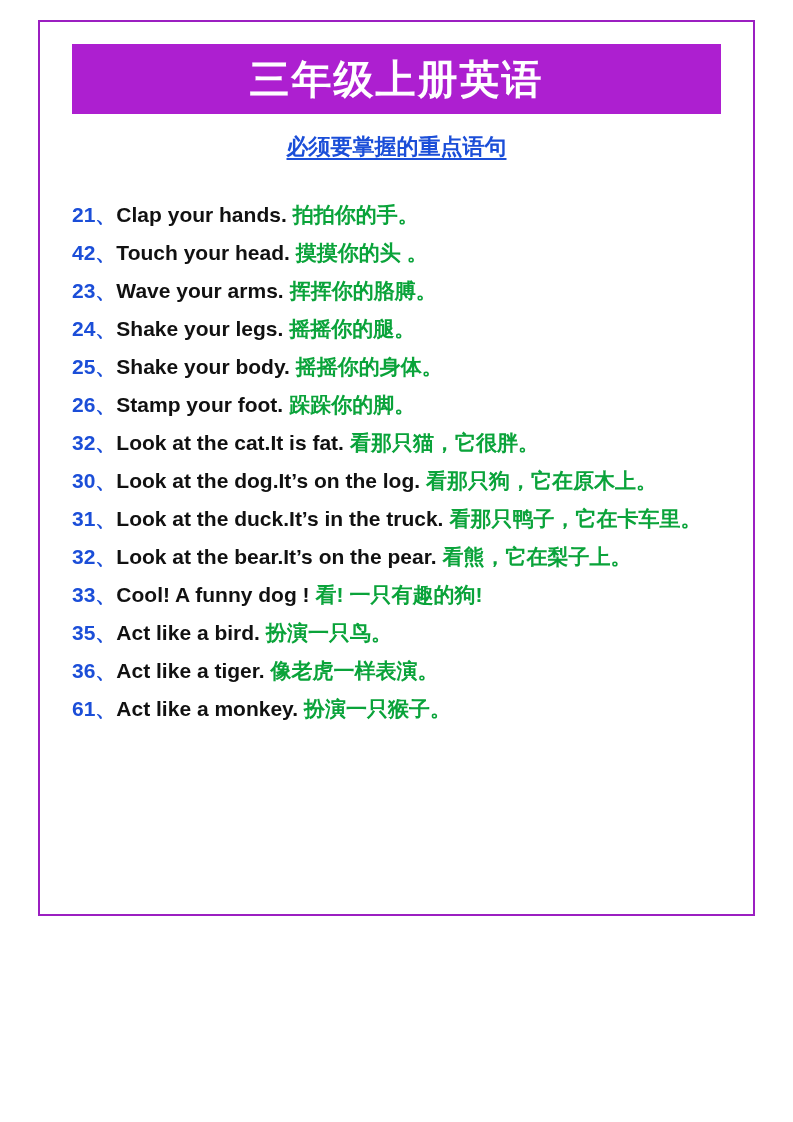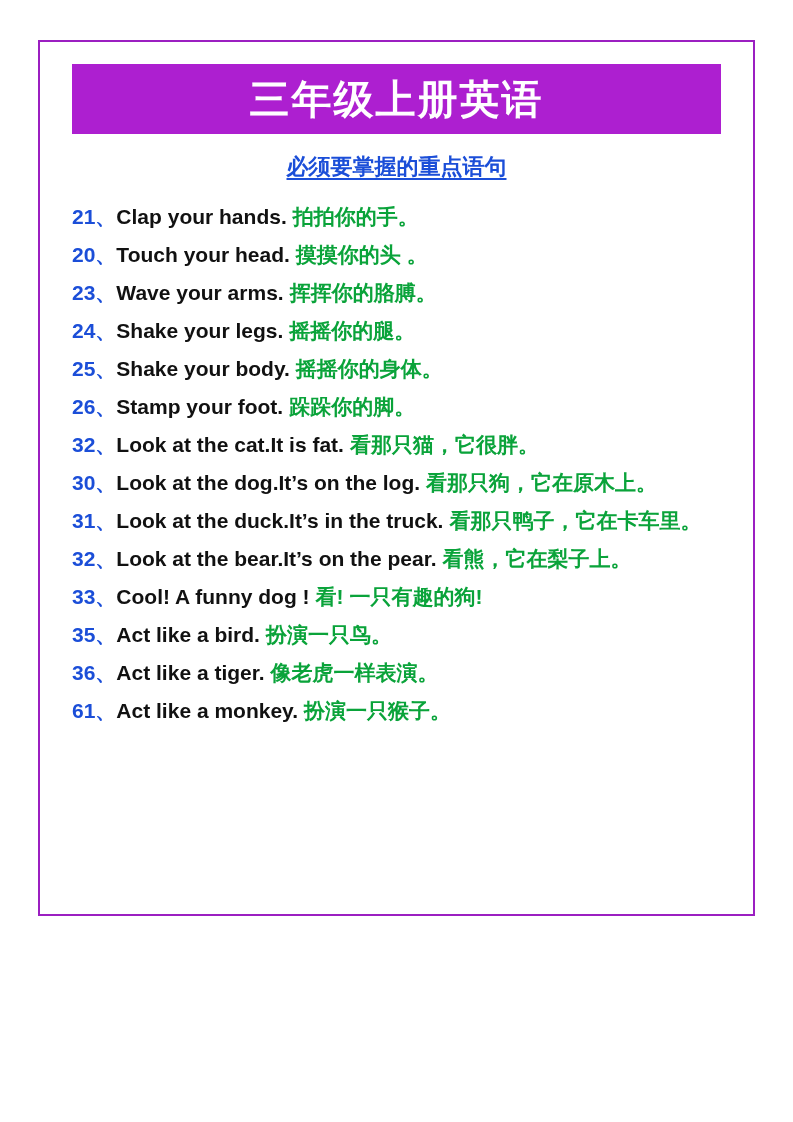--- a/index.html
+++ b/index.html
@@ -11,21 +11,21 @@
     width: 793px;
     height: 1122px;
     font-family: "Liberation Sans", sans-serif;
     -webkit-font-smoothing: antialiased;
   }
   .page {
     position: relative;
     width: 793px;
     height: 946px;
     box-sizing: border-box;
-    padding: 40px 38px 30px 38px;
+    padding: 20px 38px 30px 38px;
   }
   .frame {
     position: relative;
     box-sizing: border-box;
     width: 100%;
     height: 100%;
     border: 2px solid #9b1fc1;
     padding: 22px 24px 18px 24px;
   }
   .title-band {
@@ -49,21 +49,21 @@
     margin-bottom: 14px;
   }
   .subtitle .subtitle-text {
     color: #1b4ed8;
     font-size: 22px;
     font-weight: 700;
     text-decoration: underline;
     text-underline-offset: 4px;
   }
   .lines {
-    margin-top: 24px;
+    margin-top: 42px;
     padding: 0 6px 0 8px;
   }
   .line {
     font-size: 21px;
     font-weight: 700;
     line-height: 1.0;
     margin-bottom: 17px;
     word-break: break-word;
   }
   .num {
@@ -89,21 +89,21 @@
     <div class="title-band">
       <span class="title-text">三年级上册英语</span>
     </div>
 
     <div class="subtitle">
       <span class="subtitle-text">必须要掌握的重点语句</span>
     </div>
 
     <div class="lines">
         <div class="line"><span class="num">21、</span><span class="en">Clap your hands.</span><span class="sp"></span><span class="cn">拍拍你的手。</span></div>
-        <div class="line"><span class="num">20、</span><span class="en">Touch your head.</span><span class="sp"></span><span class="cn">摸摸你的头 。</span></div>
+        <div class="line"><span class="num">42、</span><span class="en">Touch your head.</span><span class="sp"></span><span class="cn">摸摸你的头 。</span></div>
         <div class="line"><span class="num">23、</span><span class="en">Wave your arms.</span><span class="sp"></span><span class="cn">挥挥你的胳膊。</span></div>
         <div class="line"><span class="num">24、</span><span class="en">Shake your legs.</span><span class="sp"></span><span class="cn">摇摇你的腿。</span></div>
         <div class="line"><span class="num">25、</span><span class="en">Shake your body.</span><span class="sp"></span><span class="cn">摇摇你的身体。</span></div>
         <div class="line"><span class="num">26、</span><span class="en">Stamp your foot.</span><span class="sp"></span><span class="cn">跺跺你的脚。</span></div>
         <div class="line"><span class="num">32、</span><span class="en">Look at the cat.It is fat.</span><span class="sp"></span><span class="cn">看那只猫，它很胖。</span></div>
         <div class="line"><span class="num">30、</span><span class="en">Look at the dog.It’s on the log.</span><span class="sp"></span><span class="cn">看那只狗，它在原木上。</span></div>
         <div class="line"><span class="num">31、</span><span class="en">Look at the duck.It’s in the truck.</span><span class="sp"></span><span class="cn">看那只鸭子，它在卡车里。</span></div>
         <div class="line"><span class="num">32、</span><span class="en">Look at the bear.It’s on the pear.</span><span class="sp"></span><span class="cn">看熊，它在梨子上。</span></div>
         <div class="line"><span class="num">33、</span><span class="en">Cool! A funny dog !</span><span class="sp"></span><span class="cn">看! 一只有趣的狗!</span></div>
         <div class="line"><span class="num">35、</span><span class="en">Act like a bird.</span><span class="sp"></span><span class="cn">扮演一只鸟。</span></div>

